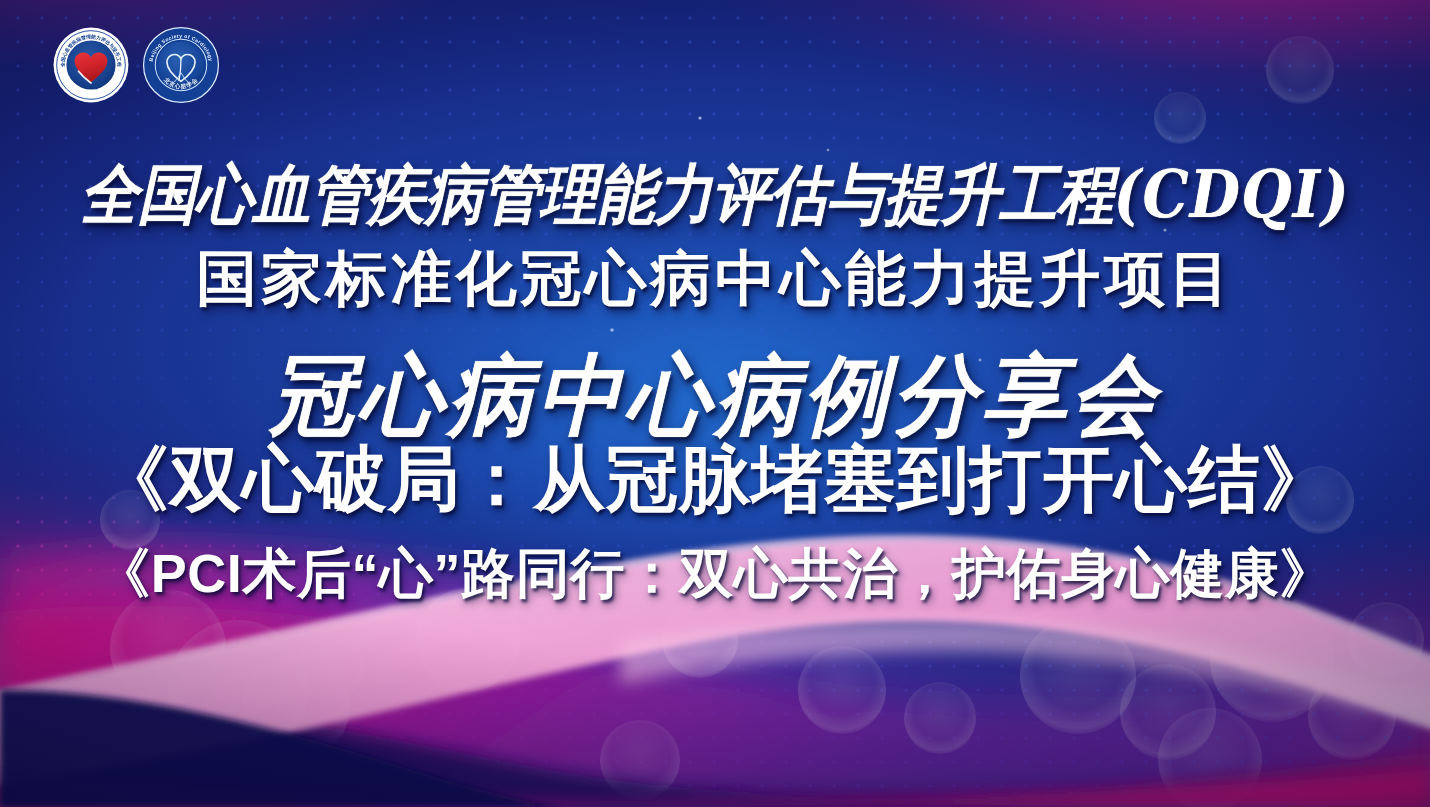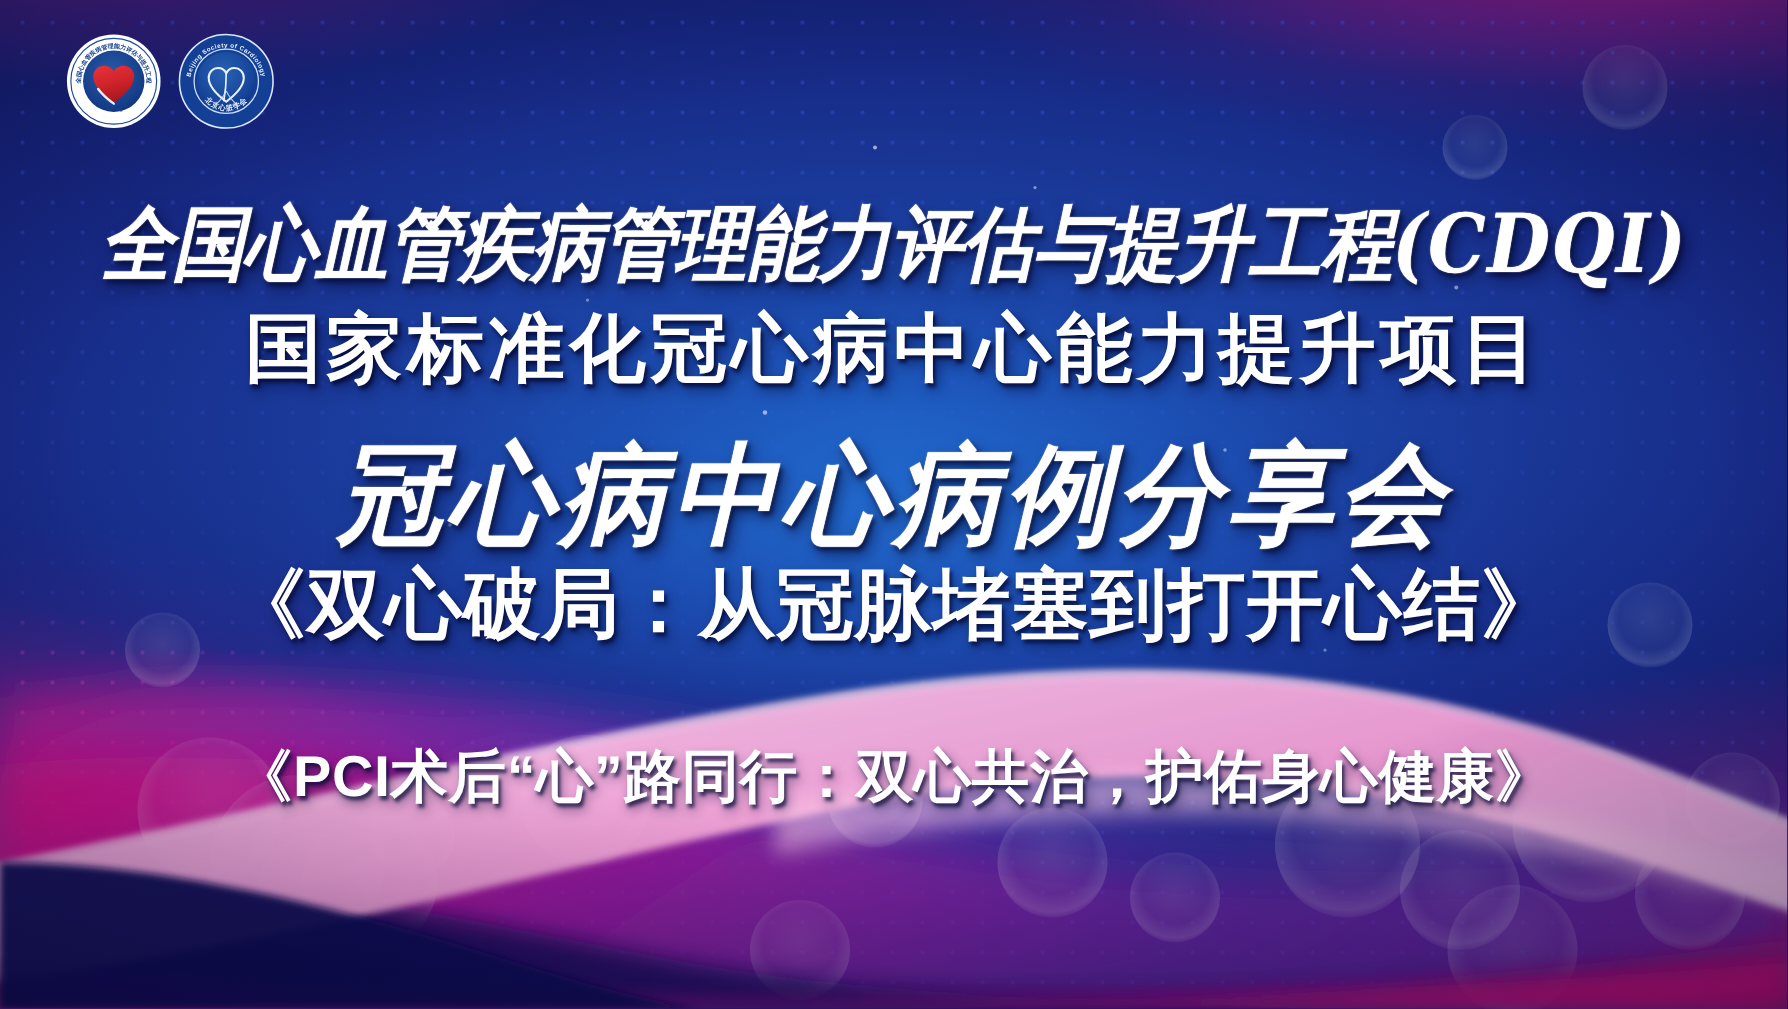--- a/index.html
+++ b/index.html
@@ -133,35 +133,35 @@
     font-size:60px; line-height:72px;
     letter-spacing:.06em;
     transform:scaleX(1.02);
     text-shadow:
       2px 3px 3px rgba(5,10,52,.80),
       4px 6px 10px rgba(5,10,52,.55);
   }
 
   #l4{
     position:absolute; top:452px; left:0; right:0;
-    font-size:62px; line-height:66px;
+    font-size:72px; line-height:66px;
     letter-spacing:.01em;
     text-shadow:
       2px 3px 3px rgba(5,10,52,.72),
       3px 5px 9px rgba(5,10,52,.45);
+    font-family: Liberation Mono, monospace;
   }
 
   #l5{
     position:absolute; top:540px; left:0; right:0;
-    font-size:46px; line-height:66px;
+    font-size:54px; line-height:66px;
     letter-spacing:.01em;
     text-shadow:
       2px 3px 3px rgba(5,10,52,.72),
       3px 5px 9px rgba(5,10,52,.45);
-    margin-top: 48px;
   }
 </style>
 </head>
 <body>
 
 <div id="poster">
 
   <div class="bg-layer bg-base"></div>
   <div class="bg-layer bg-spot"></div>
   <div class="bg-layer bg-glow-tr"></div>

